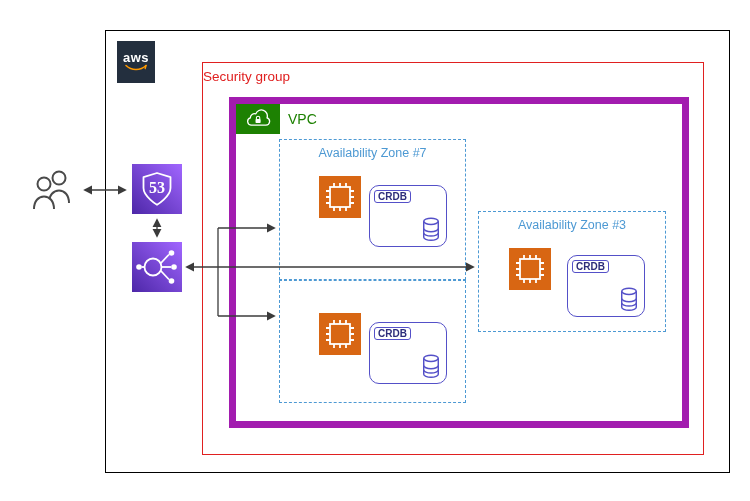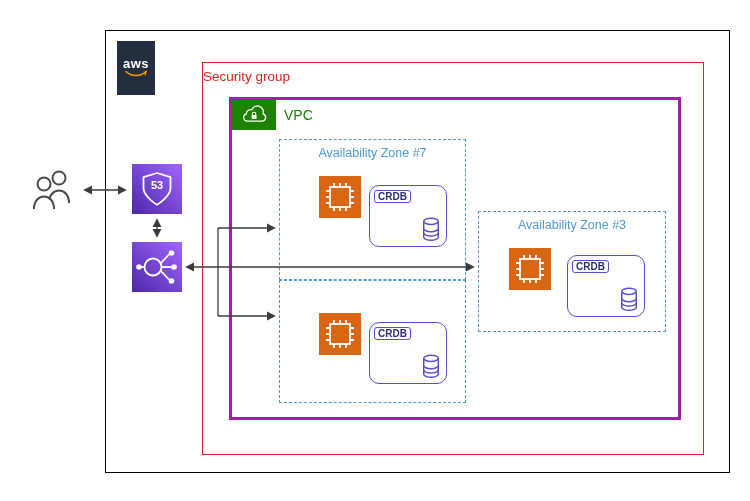--- a/index.html
+++ b/index.html
@@ -5,31 +5,31 @@
   html,body { margin:0; padding:0; background:#ffffff; }
   .canvas {
     position:relative; width:750px; height:501px; background:#ffffff;
     font-family:"Liberation Sans", sans-serif; overflow:hidden;
   }
   .abs { position:absolute; }
 
   
   .outer-box { left:105px; top:30px; width:623px; height:441px; border:1px solid #000000; }
   .aws-logo {
-    left:117px; top:41px; width:38px; height:54px; background:#232f3e;
+    left:117px; top:41px; width:38px; height:42px; background:#232f3e;
     display:flex; flex-direction:column; align-items:center; justify-content:center;
   }
   .aws-logo .aws-word { color:#ffffff; font-size:13px; font-weight:bold; line-height:12px; letter-spacing:0.5px; }
 
   
   .sg-box { left:202px; top:62px; width:500px; height:391px; border:1px solid #e02020; }
   .sg-label { left:0; right:0; top:6px; color:#e02020; font-size:13.5px; }
 
   
-  .vpc-box { left:229px; top:97px; width:446px; height:317px; border:3px solid #a21caf; }
+  .vpc-box { left:229px; top:97px; width:446px; height:317px; border:7px solid #a21caf; }
   .vpc-icon { left:0; top:0; width:44px; height:30px; background:#1d8102; display:flex; align-items:center; justify-content:center; }
   .vpc-label { left:52px; top:7px; color:#1d8102; font-size:14px; }
 
   
   .az { border:1.4px dashed #4d99d3; }
   .az1 { left:279px; top:139px; width:185px; height:139px; }
   .az2 { left:279px; top:280px; width:185px; height:121px; }
   .az3 { left:478px; top:211px; width:186px; height:119px; }
   .az-label { left:0; right:0; top:6px; text-align:center; color:#4d99d3; font-size:12.5px; }
 
@@ -48,21 +48,21 @@
   }
   .crdb-db { position:absolute; right:5px; bottom:3px; }
 
   
   .grad {
     width:50px; height:50px;
     background:linear-gradient(45deg,#4d27a8 0%,#a166ff 100%);
   }
   .r53 { left:132px; top:164px; }
   .elb { left:132px; top:242px; }
-  .r53-num { left:0; right:0; top:15px; text-align:center; color:#ffffff; font-size:11px; font-weight:bold; }
+  .r53-num { left:0; right:0; top:15px; text-align:center; color:#ffffff; font-size:16px; font-weight:bold;font-family:Liberation Serif, serif; }
 
   .users { left:26px; top:163px; width:52px; height:52px; }
 
   .arrows { left:0; top:0; pointer-events:none; }
 </style>
 </head>
 <body>
 
 <div class="canvas">
 

